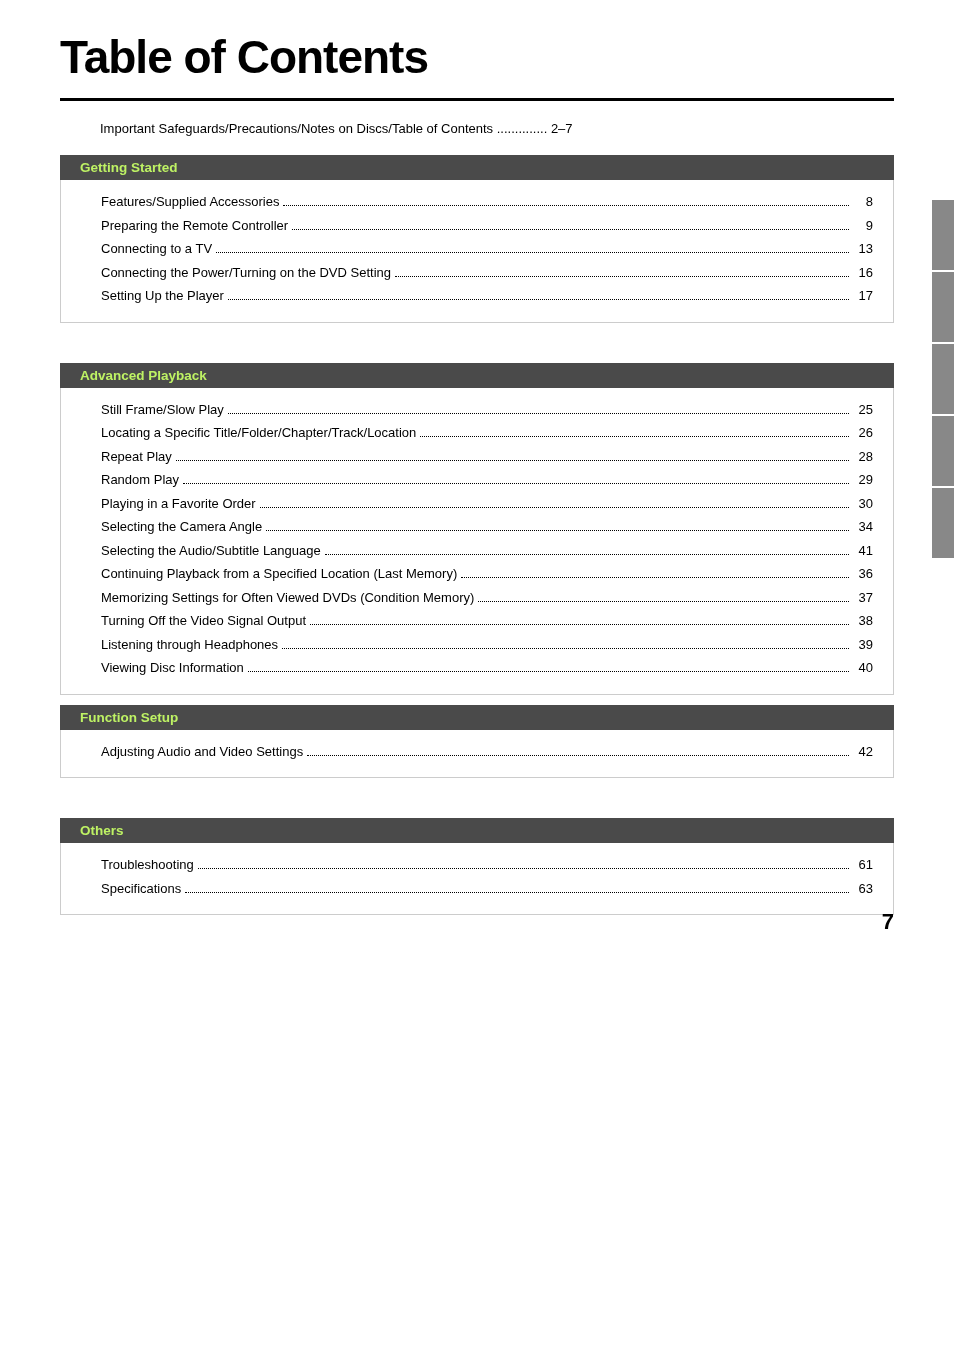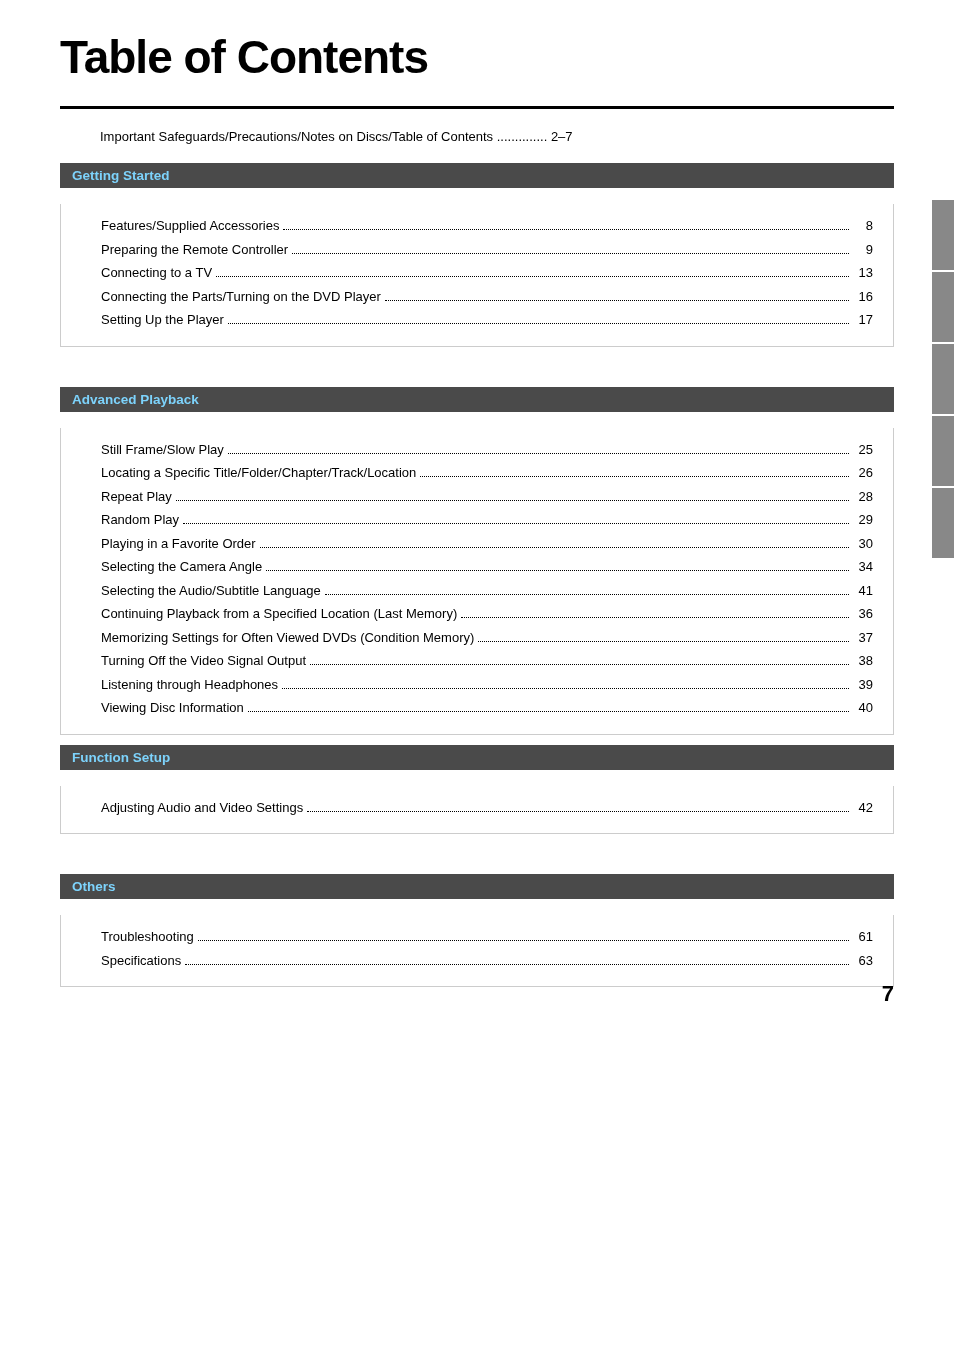--- a/index.html
+++ b/index.html
@@ -16,21 +16,21 @@
 
     .page-container {
       padding: 30px 60px 40px 60px;
       position: relative;
     }
 
     .page-title {
       font-size: 46px;
       font-weight: 900;
       letter-spacing: -1px;
-      margin-bottom: 22px;
+      margin-bottom: 14px;
       font-family: Arial, Helvetica, sans-serif;
     }
 
     .title-underline {
       border: none;
       border-top: 3px solid #000;
       margin-bottom: 20px;
     }
 
     .intro-line {
@@ -38,25 +38,25 @@
       margin-bottom: 19px;
       margin-left: 40px;
     }
 
     .section {
       margin-bottom: 10px;
     }
 
     .section-header {
       background-color: #4a4a4a;
-      color: #7dd3fc;
-      padding: 5px 12px;
+      color: #bef264;
+      padding: 5px 20px;
       font-weight: bold;
       font-size: 13.5px;
-      margin-bottom: 16px;
+      margin-bottom: 0;
       display: flex;
       align-items: center;
     }
 
     .section-body {
       border: 1px solid #ccc;
       border-top: none;
       padding: 12px 20px 12px 40px;
       min-height: 40px;
     }
@@ -141,21 +141,21 @@
             <span class="toc-entry-text">Preparing the Remote Controller</span>
             <span class="toc-dots"></span>
             <span class="toc-page">9</span>
           </div>
           <div class="toc-entry">
             <span class="toc-entry-text">Connecting to a TV</span>
             <span class="toc-dots"></span>
             <span class="toc-page">13</span>
           </div>
           <div class="toc-entry">
-            <span class="toc-entry-text">Connecting the Parts/Turning on the DVD Player</span>
+            <span class="toc-entry-text">Connecting the Power/Turning on the DVD Setting</span>
             <span class="toc-dots"></span>
             <span class="toc-page">16</span>
           </div>
           <div class="toc-entry">
             <span class="toc-entry-text">Setting Up the Player</span>
             <span class="toc-dots"></span>
             <span class="toc-page">17</span>
           </div>
         </div>
       </div>

